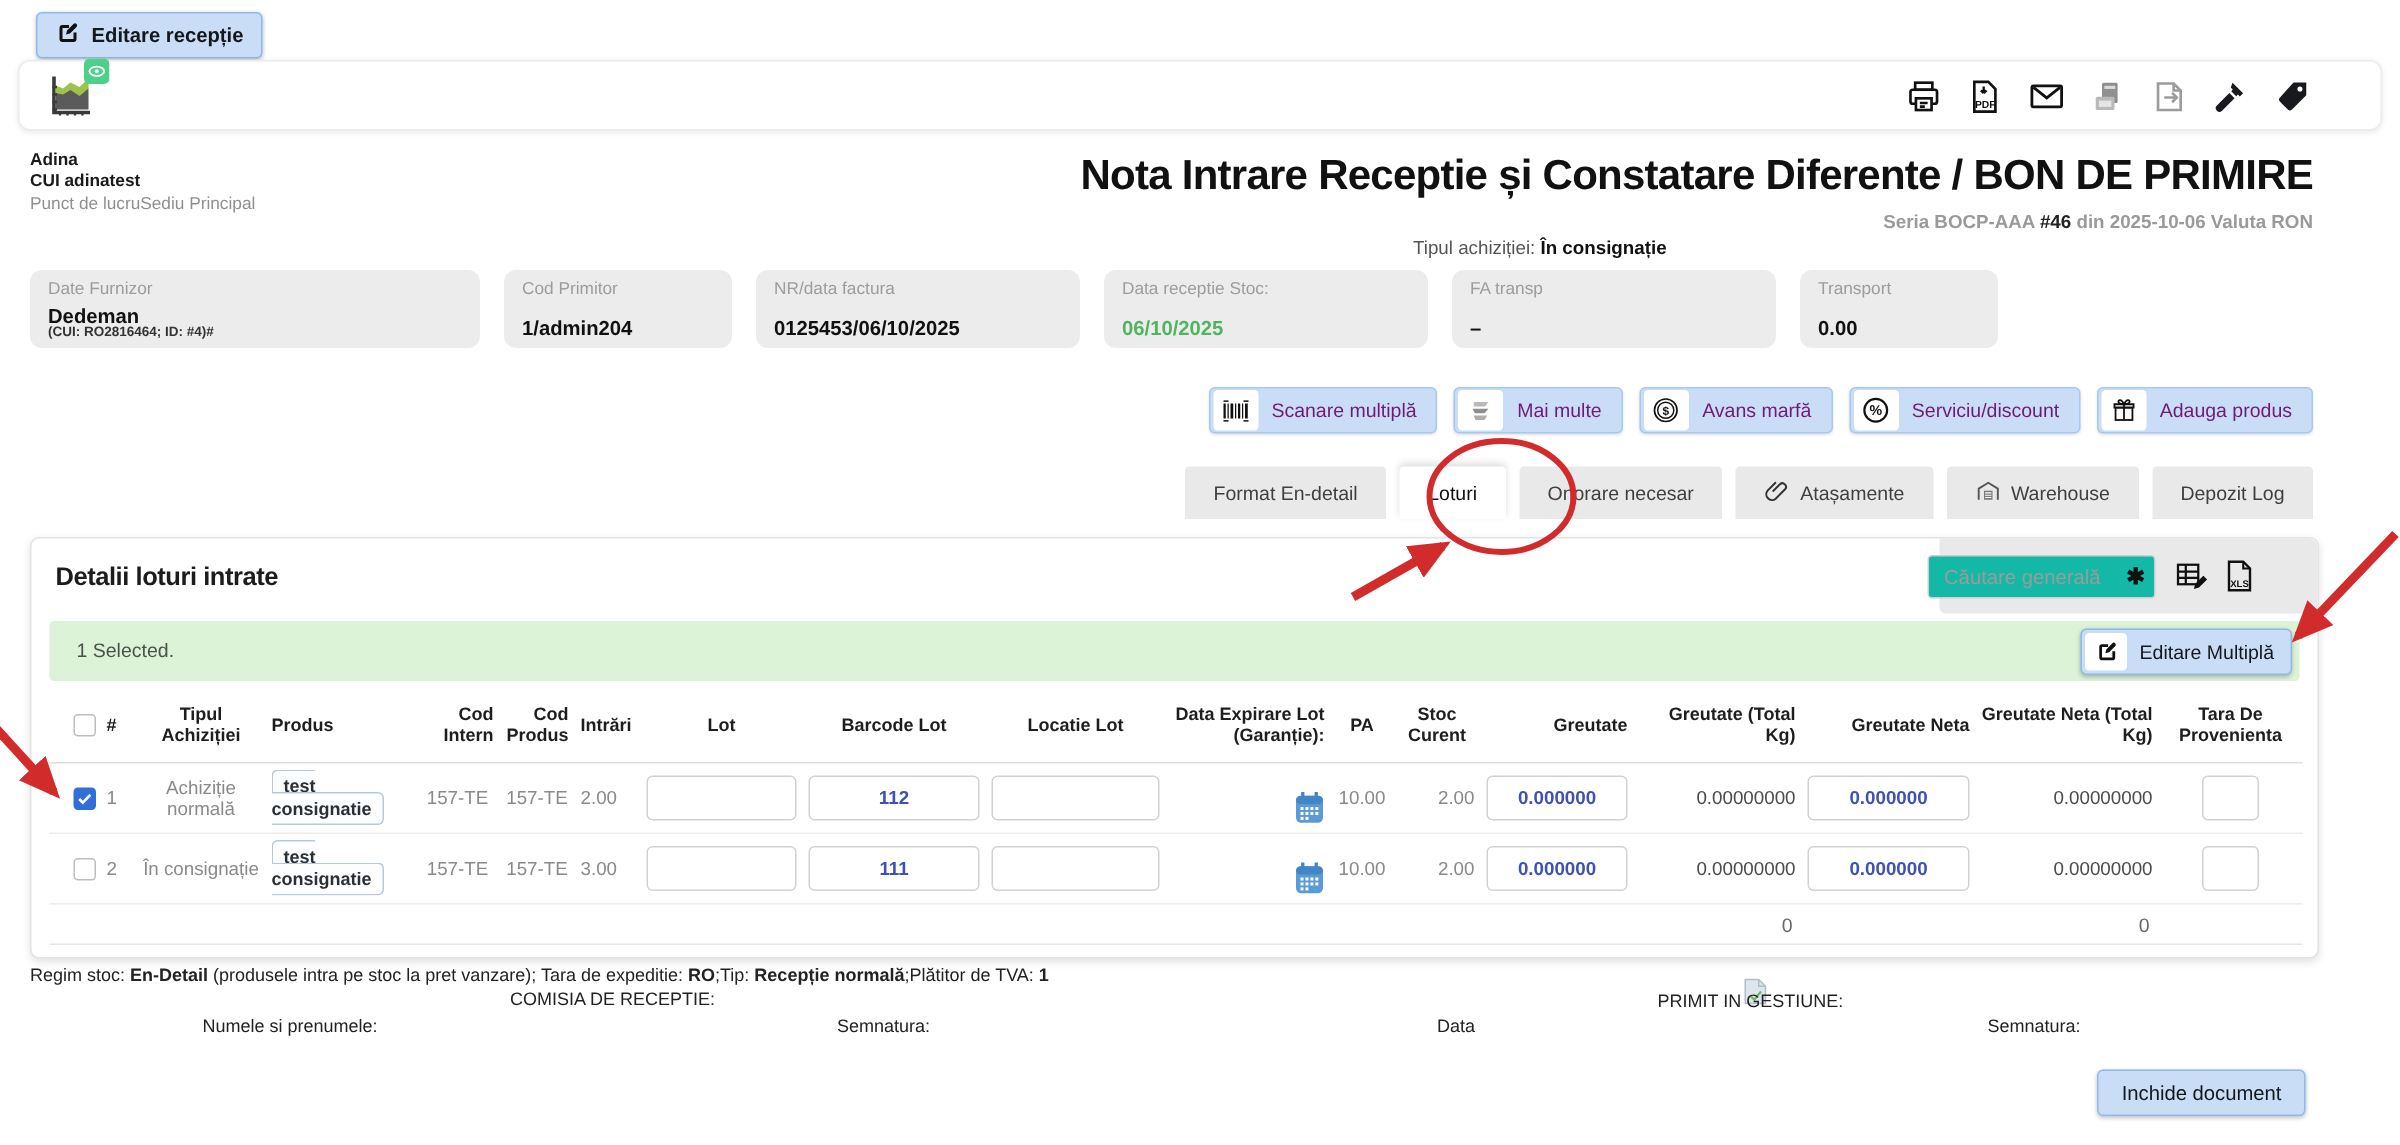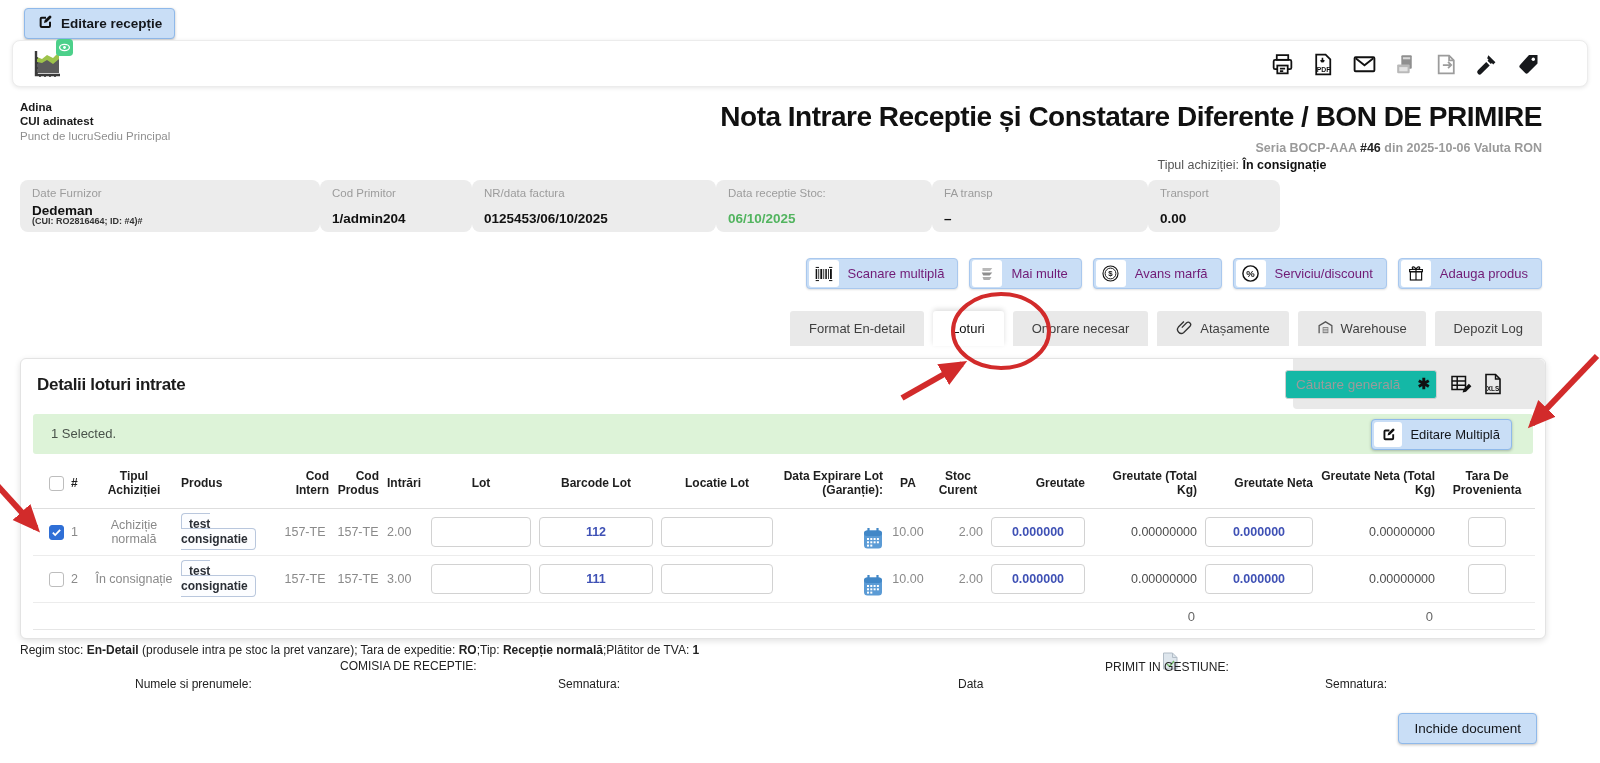--- a/index.html
+++ b/index.html
@@ -32,25 +32,25 @@
   
   .company { left:20px; top:100px; font-size:11.5px; line-height:1.25; }
   .company .b { font-weight:700; }
   .company .gray { color:#8f8f8f; }
   .doc-title {
     right:58px; top:101px; width:900px; text-align:right;
     font-size:28px; font-weight:700; letter-spacing:-.5px; color:#111;
   }
   .doc-sub { right:58px; top:141px; width:600px; text-align:right; font-size:12.5px; color:#9a9a9a; font-weight:700; }
   .doc-sub .dark { color:#222; }
-  .doc-tip { right:58px; top:158px; width:600px; text-align:center; font-size:12.5px; color:#555; }
+  .doc-tip { right:58px; top:158px; width:600px; text-align:left; font-size:12.5px; color:#555; }
   .doc-tip .dark { color:#111; font-weight:700; }
 
   
-  .info-row { left:20px; top:180px; display:flex; }
+  .info-row { left:20px; top:180px; display:flex; gap:16px; }
   .ibox {
     background:#ececec; border-radius:8px; height:52px; padding:7px 12px 6px;
     display:flex; flex-direction:column; justify-content:space-between;
   }
   .ibox .lbl { font-size:11.5px; color:#9c9c9c; }
   .ibox .val { font-size:13.5px; font-weight:700; color:#111; }
   .ibox .sub { font-size:9px; font-weight:700; color:#333; margin-top:-2px; }
   .ibox.green .val { color:#52b45f; }
 
   
@@ -91,21 +91,21 @@
   }
   .search-input::placeholder { color:#9b9b9b; }
   .search-clear { position:absolute; right:7px; top:5px; font-size:15px; font-weight:700; color:#111; cursor:pointer; }
   .tool-icon { position:absolute; top:13px; cursor:pointer; }
 
   
   .sel-bar {
     left:12px; right:12px; top:55px; height:40px; background:#ddf3d8; border-radius:3px;
   }
   .sel-text { left:18px; top:12px; font-size:13px; color:#49524a; }
-  .sel-btn { right:21px; top:5px; position:absolute; padding:2px 11px 2px 2px; gap:8px; font-weight:400; font-size:13px; }
+  .sel-btn { right:5px; top:5px; position:absolute; padding:2px 11px 2px 2px; gap:8px; font-weight:400; font-size:13px; }
   .sel-btn .chip { width:28px; height:25px; background:#fff; border-radius:3px; display:flex; align-items:center; justify-content:center; }
 
   
   .tbl { left:12px; top:100px; width:1502px; }
   .trow {
     display:grid;
     grid-template-columns:34px 24px 86px 100px 56px 50px 44px 108px 122px 120px 110px 42px 58px 102px 112px 116px 122px 96px;
     align-items:center;
   }
   .thead { height:50px; border-bottom:1px solid #dedede; font-size:12px; font-weight:700; color:#1e1e1e; line-height:1.15; }
@@ -245,21 +245,21 @@
     <div class="lbl">Date Furnizor</div>
     <div style="margin-top:-16px">
         <div class="val">Dedeman</div>
     <div class="sub">(CUI: RO2816464; ID: #4)#</div>
       </div>
   </div>
   <div class="ibox" style="width:152px">
     <div class="lbl">Cod Primitor</div>
     <div class="val">1/admin204</div>
   </div>
-  <div class="ibox" style="width:244px">
+  <div class="ibox" style="width:216px">
     <div class="lbl">NR/data factura</div>
     <div class="val">0125453/06/10/2025</div>
   </div>
   <div class="ibox green" style="width:216px">
     <div class="lbl">Data receptie Stoc:</div>
     <div class="val">06/10/2025</div>
   </div>
   <div class="ibox" style="width:216px">
     <div class="lbl">FA transp</div>
     <div class="val">–</div>

